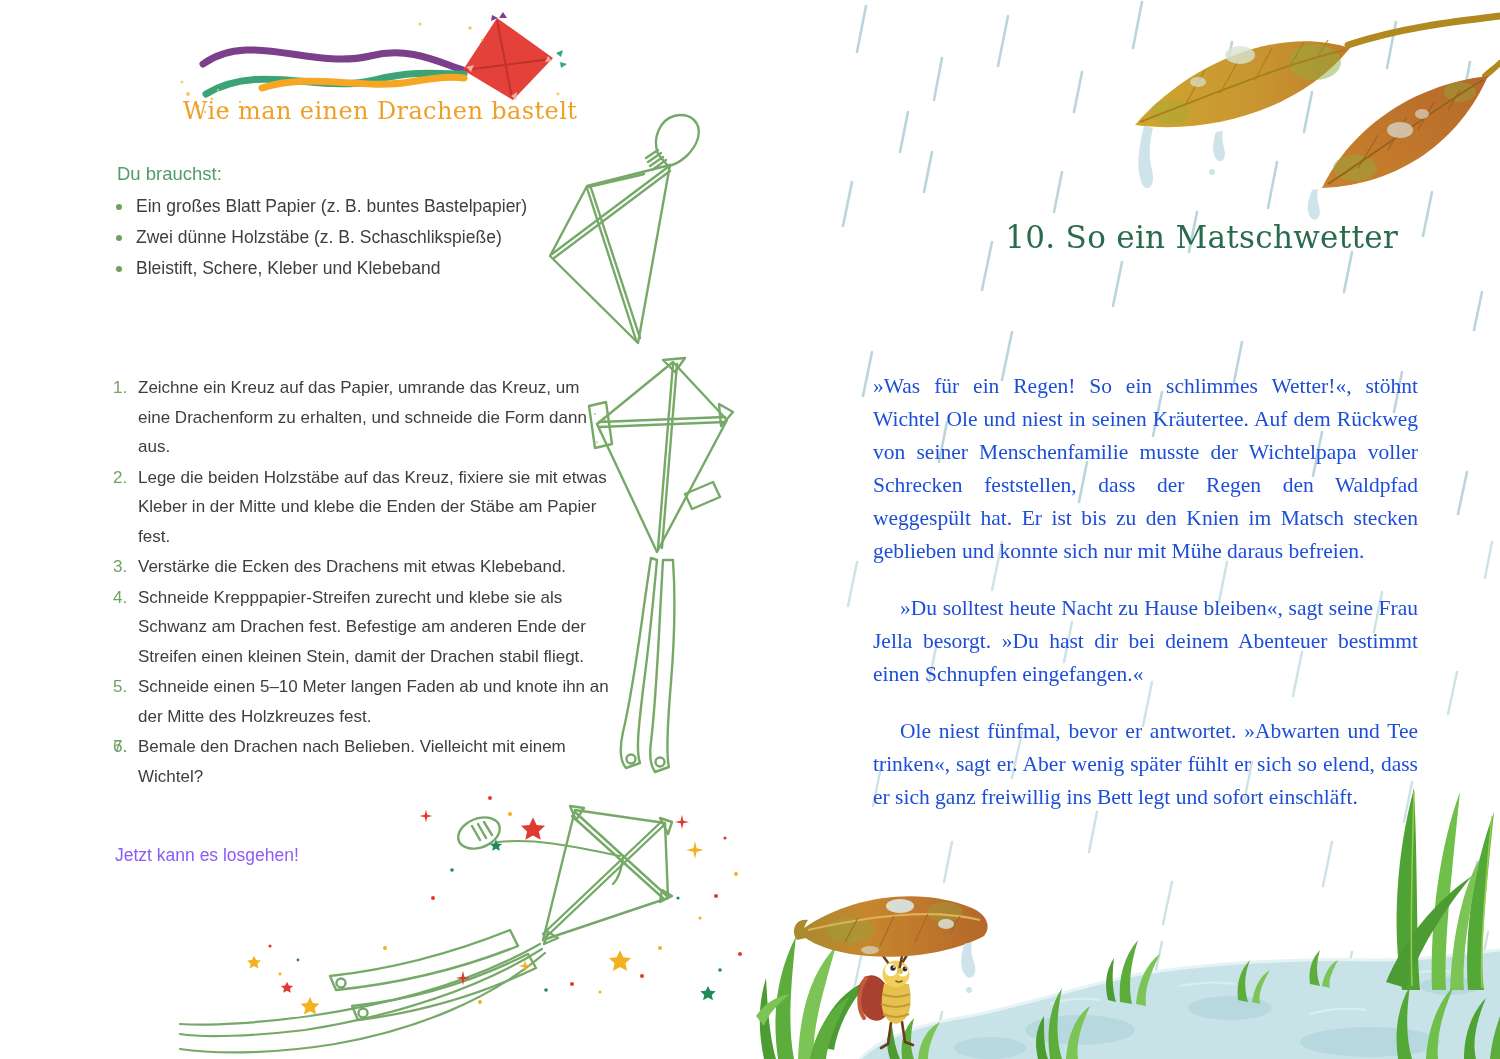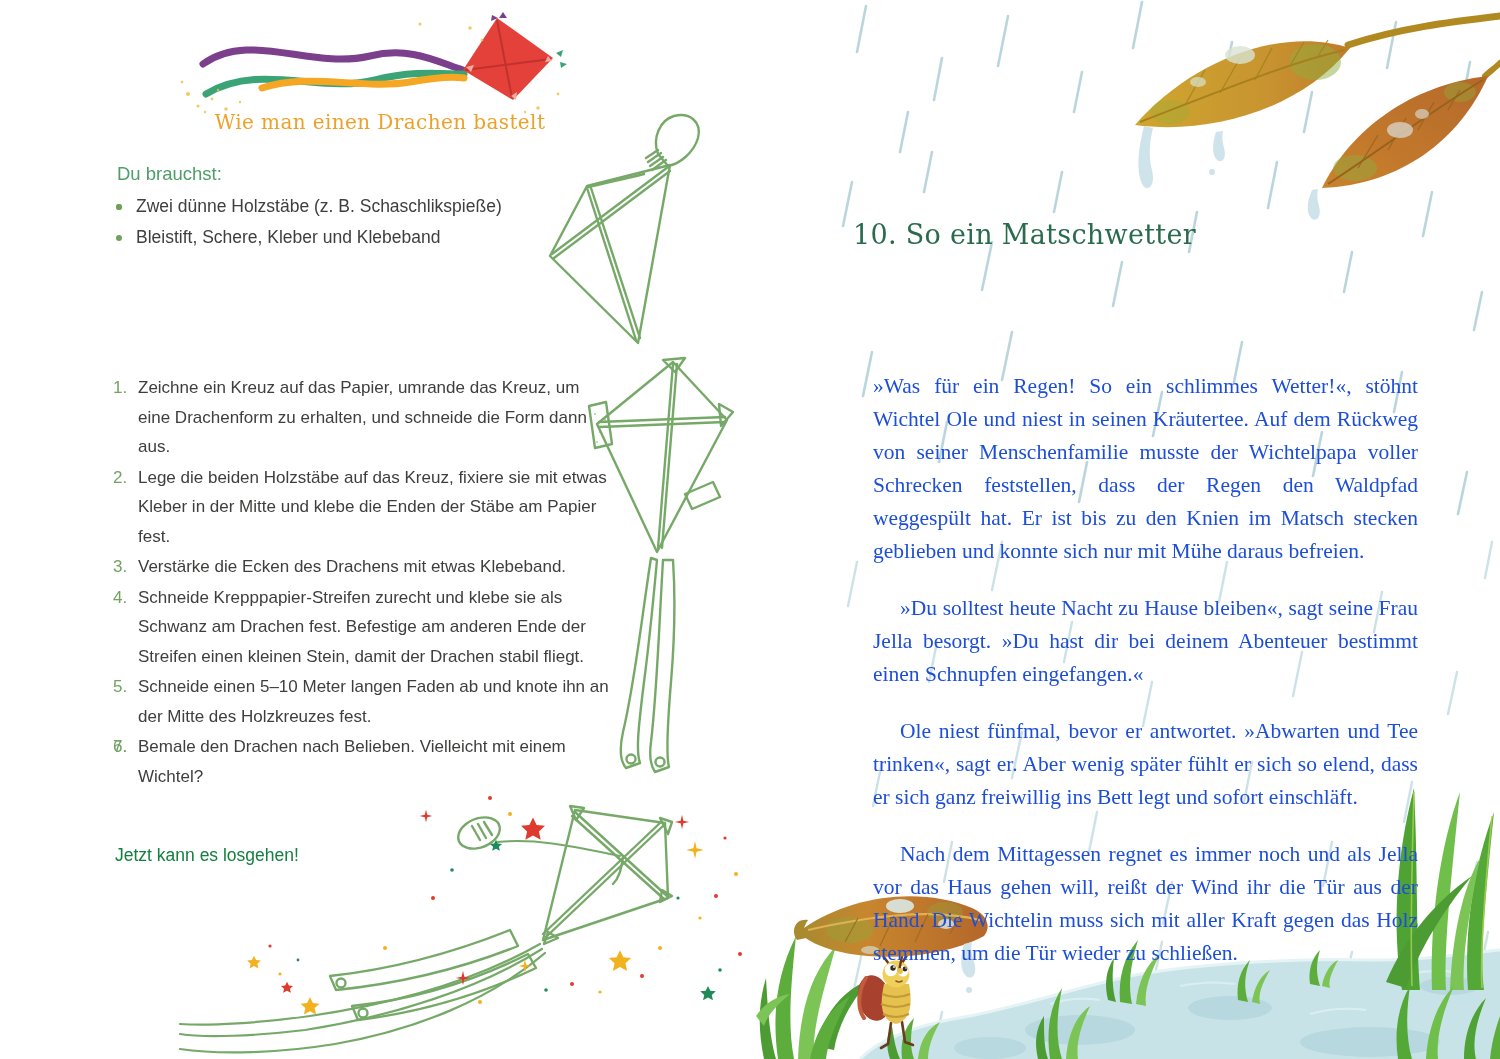--- a/index.html
+++ b/index.html
@@ -3,22 +3,22 @@
 <meta charset="utf-8">
 <style>
   * { margin:0; padding:0; box-sizing:border-box; }
   html,body { width:1500px; height:1059px; overflow:hidden; background:#ffffff; }
   body { font-family:"Liberation Sans", sans-serif; }
   #spread { position:relative; width:1500px; height:1059px; background:#ffffff; overflow:hidden; }
   .abs { position:absolute; }
 
   
   .page-title {
-    left:160px; top:110px; width:440px; text-align:center;
-    font-family:"DejaVu Serif", serif; font-size:20px; font-weight:normal;
+    left:160px; top:97px; width:440px; text-align:center;
+    font-family:"DejaVu Serif", serif; font-size:24px; font-weight:normal;
     color:#EFA02A; letter-spacing:0.4px; z-index:3;
   }
   .materials-heading {
     left:117px; top:163px; font-size:18.5px; font-weight:normal;
     color:#4F9D68; z-index:3;
   }
   ul.materials { left:115px; top:191px; width:520px; list-style:none; z-index:3; }
   ul.materials li {
     position:relative; padding-left:21px; line-height:31px;
     font-size:17.5px; color:#3E3E3D;
@@ -26,26 +26,26 @@
   ul.materials .dot {
     position:absolute; left:1px; top:13px; width:6px; height:6px;
     border-radius:50%; background:#6FA05C;
   }
   ol.steps { left:113px; top:373px; width:502px; list-style:none; z-index:3; }
   ol.steps li {
     position:relative; padding-left:25px; line-height:29.5px;
     font-size:17px; color:#3E3E3D; margin-bottom:1px;
   }
   ol.steps .num { position:absolute; left:0; color:#73A263; }
-  .closing { left:115px; top:845px; font-size:17.5px; color:#15803d; z-index:3; }
+  .closing { left:115px; top:845px; font-size:17.5px; color:#8b5cf6; z-index:3; }
 
   
   .chapter-title {
-    left:853px; top:219px; width:545px; text-align:left;
-    font-family:"DejaVu Serif", serif; font-size:27px; font-weight:normal;
+    left:853px; top:219px; width:545px; text-align:right;
+    font-family:"DejaVu Serif", serif; font-size:31px; font-weight:normal;
     color:#2A6B4E; letter-spacing:0.3px; z-index:3;
   }
   .story {
     left:873px; top:370px; width:545px; z-index:3;
     font-family:"Liberation Serif", serif; font-size:21.5px; line-height:33px;
     color:#1d4ed8; text-align:justify;
   }
   .story p + p { text-indent:27px;margin-top:24px; }
 
   svg.art { position:absolute; overflow:visible; }
@@ -98,21 +98,21 @@
         <circle cx="35" cy="100" r="1.2"></circle>
           <circle cx="48" cy="78" r="1.2"></circle>
       </g>
     </svg>
 
     <h1 class="abs page-title">Wie man einen Drachen bastelt</h1>
 
     <h2 class="abs materials-heading">Du brauchst:</h2>
 
     <ul class="abs materials">
-      <li><span class="dot"></span></li>
+      <li><span class="dot"></span><span>Ein großes Blatt Papier (z. B. buntes Bastelpapier)</span></li>
       <li><span class="dot"></span><span>Zwei dünne Holzstäbe (z. B. Schaschlikspieße)</span></li>
       <li><span class="dot"></span><span>Bleistift, Schere, Kleber und Klebeband</span></li>
     </ul>
 
     <ol class="abs steps">
       <li><span class="num">1.</span><span>Zeichne ein Kreuz auf das Papier, umrande das Kreuz, um eine Drachenform zu erhalten, und schneide die Form dann aus.</span></li>
       <li><span class="num">2.</span><span>Lege die beiden Holzstäbe auf das Kreuz, fixiere sie mit etwas Kleber in der Mitte und klebe die Enden der Stäbe am Papier fest.</span></li>
       <li><span class="num">3.</span><span>Verstärke die Ecken des Drachens mit etwas Klebeband.</span></li>
       <li><span class="num">4.</span><span>Schneide Krepppapier-Streifen zurecht und klebe sie als Schwanz am Drachen fest. Befestige am anderen Ende der Streifen einen kleinen Stein, damit der Drachen stabil fliegt.</span></li>
       <li><span class="num">5.</span><span>Schneide einen 5–10 Meter langen Faden ab und knote ihn an der Mitte des Holzkreuzes fest.</span></li>
@@ -288,21 +288,20 @@
       <ellipse cx="322" cy="114" rx="7" ry="5" fill="#D6CDBC" opacity="0.75"></ellipse>
       <path d="M212 190 C 207 202, 206 212, 211 218 C 216 223, 222 217, 219 206 C 217 198, 217 194, 218 189 Z" fill="#CFE3EA"></path>
     </svg>
 
     <h2 class="abs chapter-title">10. So ein Matschwetter</h2>
 
     <div class="abs story">
       <p>»Was für ein Regen! So ein schlimmes Wetter!«, stöhnt Wichtel Ole und niest in seinen Kräutertee. Auf dem Rückweg von seiner Menschenfamilie musste der Wichtelpapa voller Schrecken feststellen, dass der Regen den Waldpfad weggespült hat. Er ist bis zu den Knien im Matsch stecken geblieben und konnte sich nur mit Mühe daraus befreien.</p>
       <p>»Du solltest heute Nacht zu Hause bleiben«, sagt seine Frau Jella besorgt. »Du hast dir bei deinem Abenteuer bestimmt einen Schnupfen eingefangen.«</p>
       <p>Ole niest fünfmal, bevor er antwortet. »Abwarten und Tee trinken«, sagt er. Aber wenig später fühlt er sich so elend, dass er sich ganz freiwillig ins Bett legt und sofort einschläft.</p>
-      <p>Nach dem Mittagessen regnet es immer noch und als Jella vor das Haus gehen will, reißt der Wind ihr die Tür aus der Hand. Die Wichtelin muss sich mit aller Kraft gegen das Holz stemmen, um die Tür wieder zu schließen.</p>
     </div>
 
     <svg class="art z2" style="left:750px; top:778px;" width="750" height="281" viewBox="0 0 750 281">
       <defs>
         <linearGradient id="gL" x1="0" y1="0" x2="1" y2="0">
           <stop offset="0" stop-color="#A98A2F"></stop>
             <stop offset="0.35" stop-color="#C8862E"></stop>
             <stop offset="1" stop-color="#B4672A"></stop>
         </linearGradient>
       </defs>

